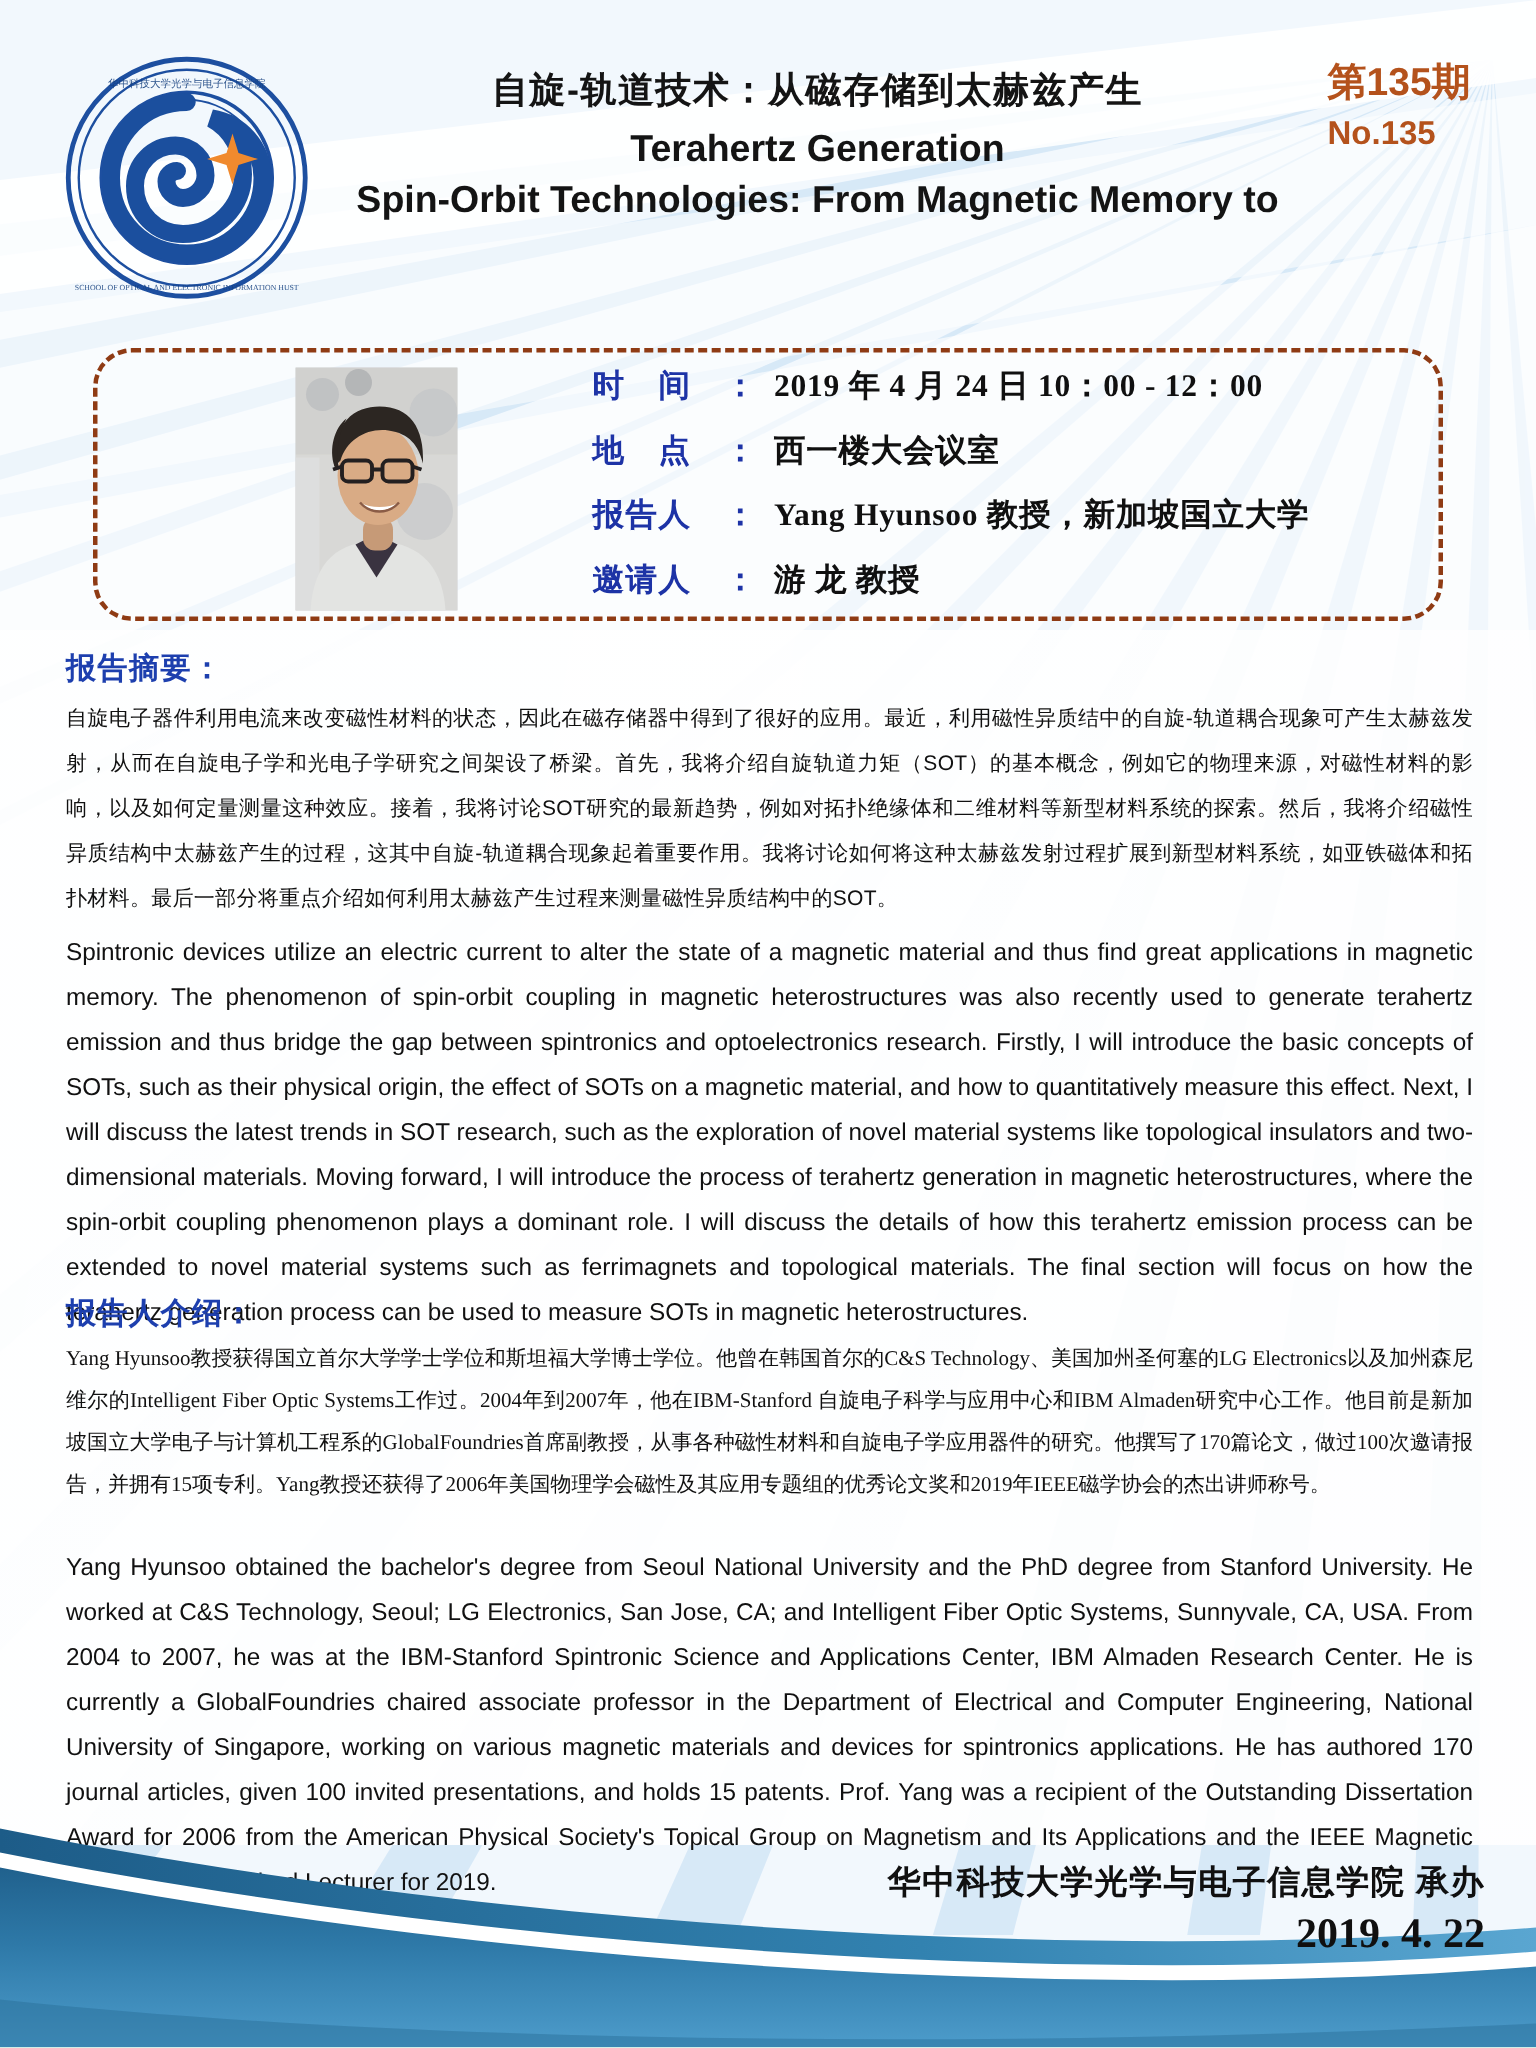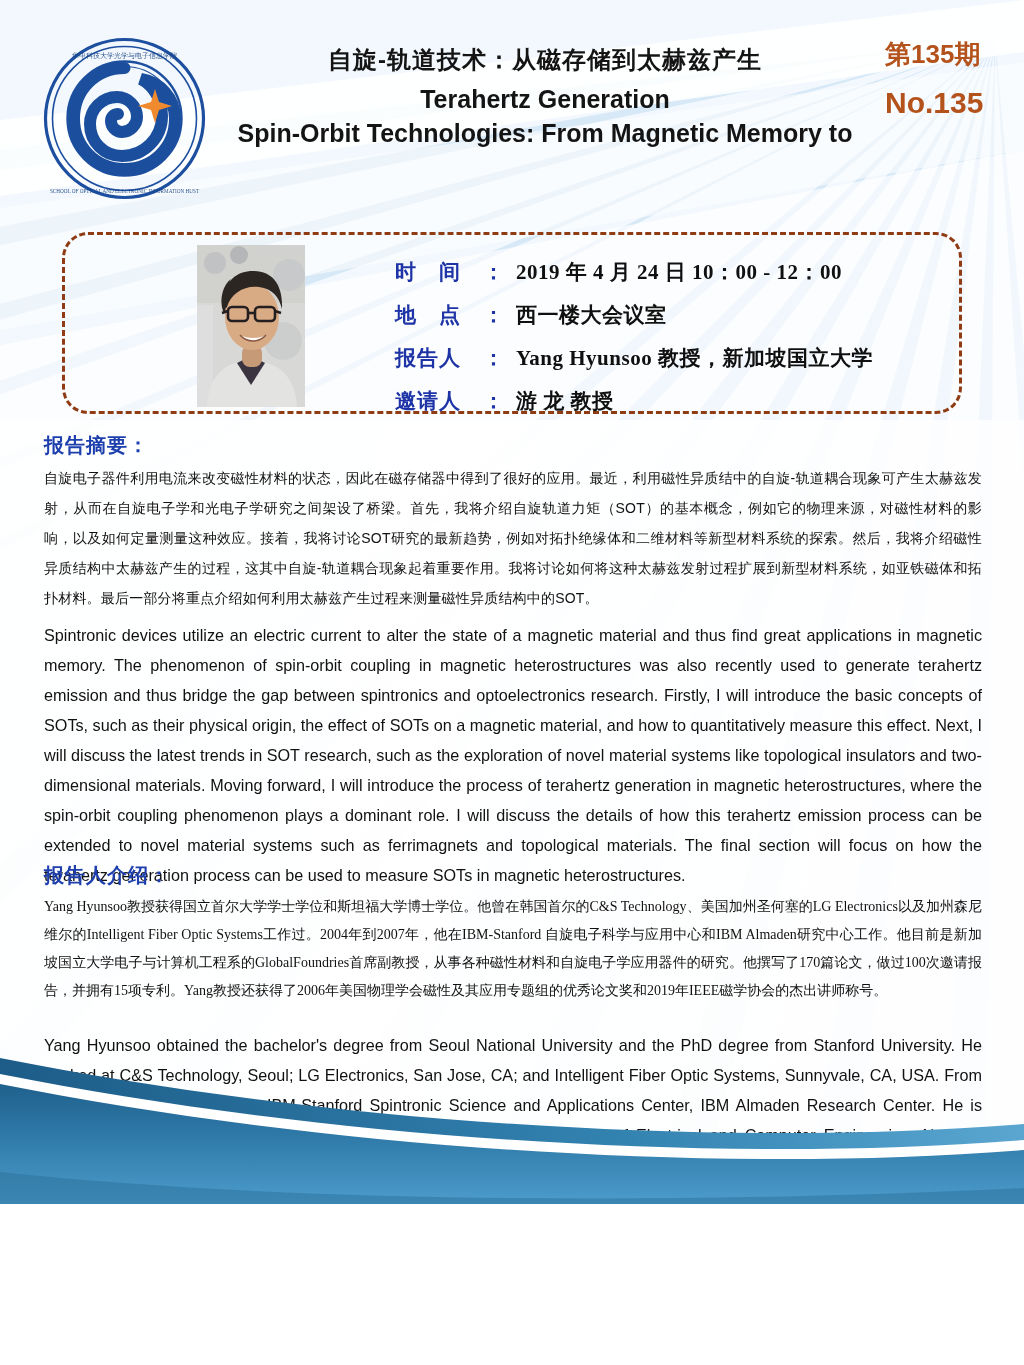--- a/index.html
+++ b/index.html
@@ -7,21 +7,21 @@
     padding: 0;
     background: #ffffff;
   }
   body {
     font-family: "Liberation Sans", sans-serif;
   }
 
   #poster {
     position: relative;
     width: 1024px;
-    height: 1204px;
+    height: 1365px;
     overflow: hidden;
     background: #86efac;
     box-sizing: border-box;
     text-decoration: underline;
   }
 
   
   .bg-base {
     position: absolute;
     inset: 0;
@@ -100,21 +100,21 @@
     position: absolute;
     right: 4px;
     top: 40px;
     width: 135px;
     text-align: left;
     color: #b4521c;
     font-weight: bold;
     line-height: 1.15;
   }
   .issue-cn { font-size: 26px; }
-  .issue-en { font-size: 30px; margin-top: 16px; }
+  .issue-en { font-size: 22px; margin-top: 6px; }
 
   .subtitle-cn {
     font-family: "Liberation Sans", sans-serif;
     font-weight: bold;
     font-size: 24px;
     color: #141414;
     text-align: center;
     margin-top: 10px;
     letter-spacing: 1px;
   }
@@ -151,21 +151,21 @@
   .speaker-photo svg { display:block; }
 
   .info-rows {
     position: absolute;
     left: 330px;
     top: 8px;
     width: 560px;
   }
   .info-row {
     display: flex;
-    align-items: flex-end;
+    align-items: flex-start;
     height: 43px;
   }
   .info-label {
     color: #1d33a6;
     font-weight: bold;
     font-size: 21px;
     width: 88px;
     flex: none;
     letter-spacing: 1px;
   }

